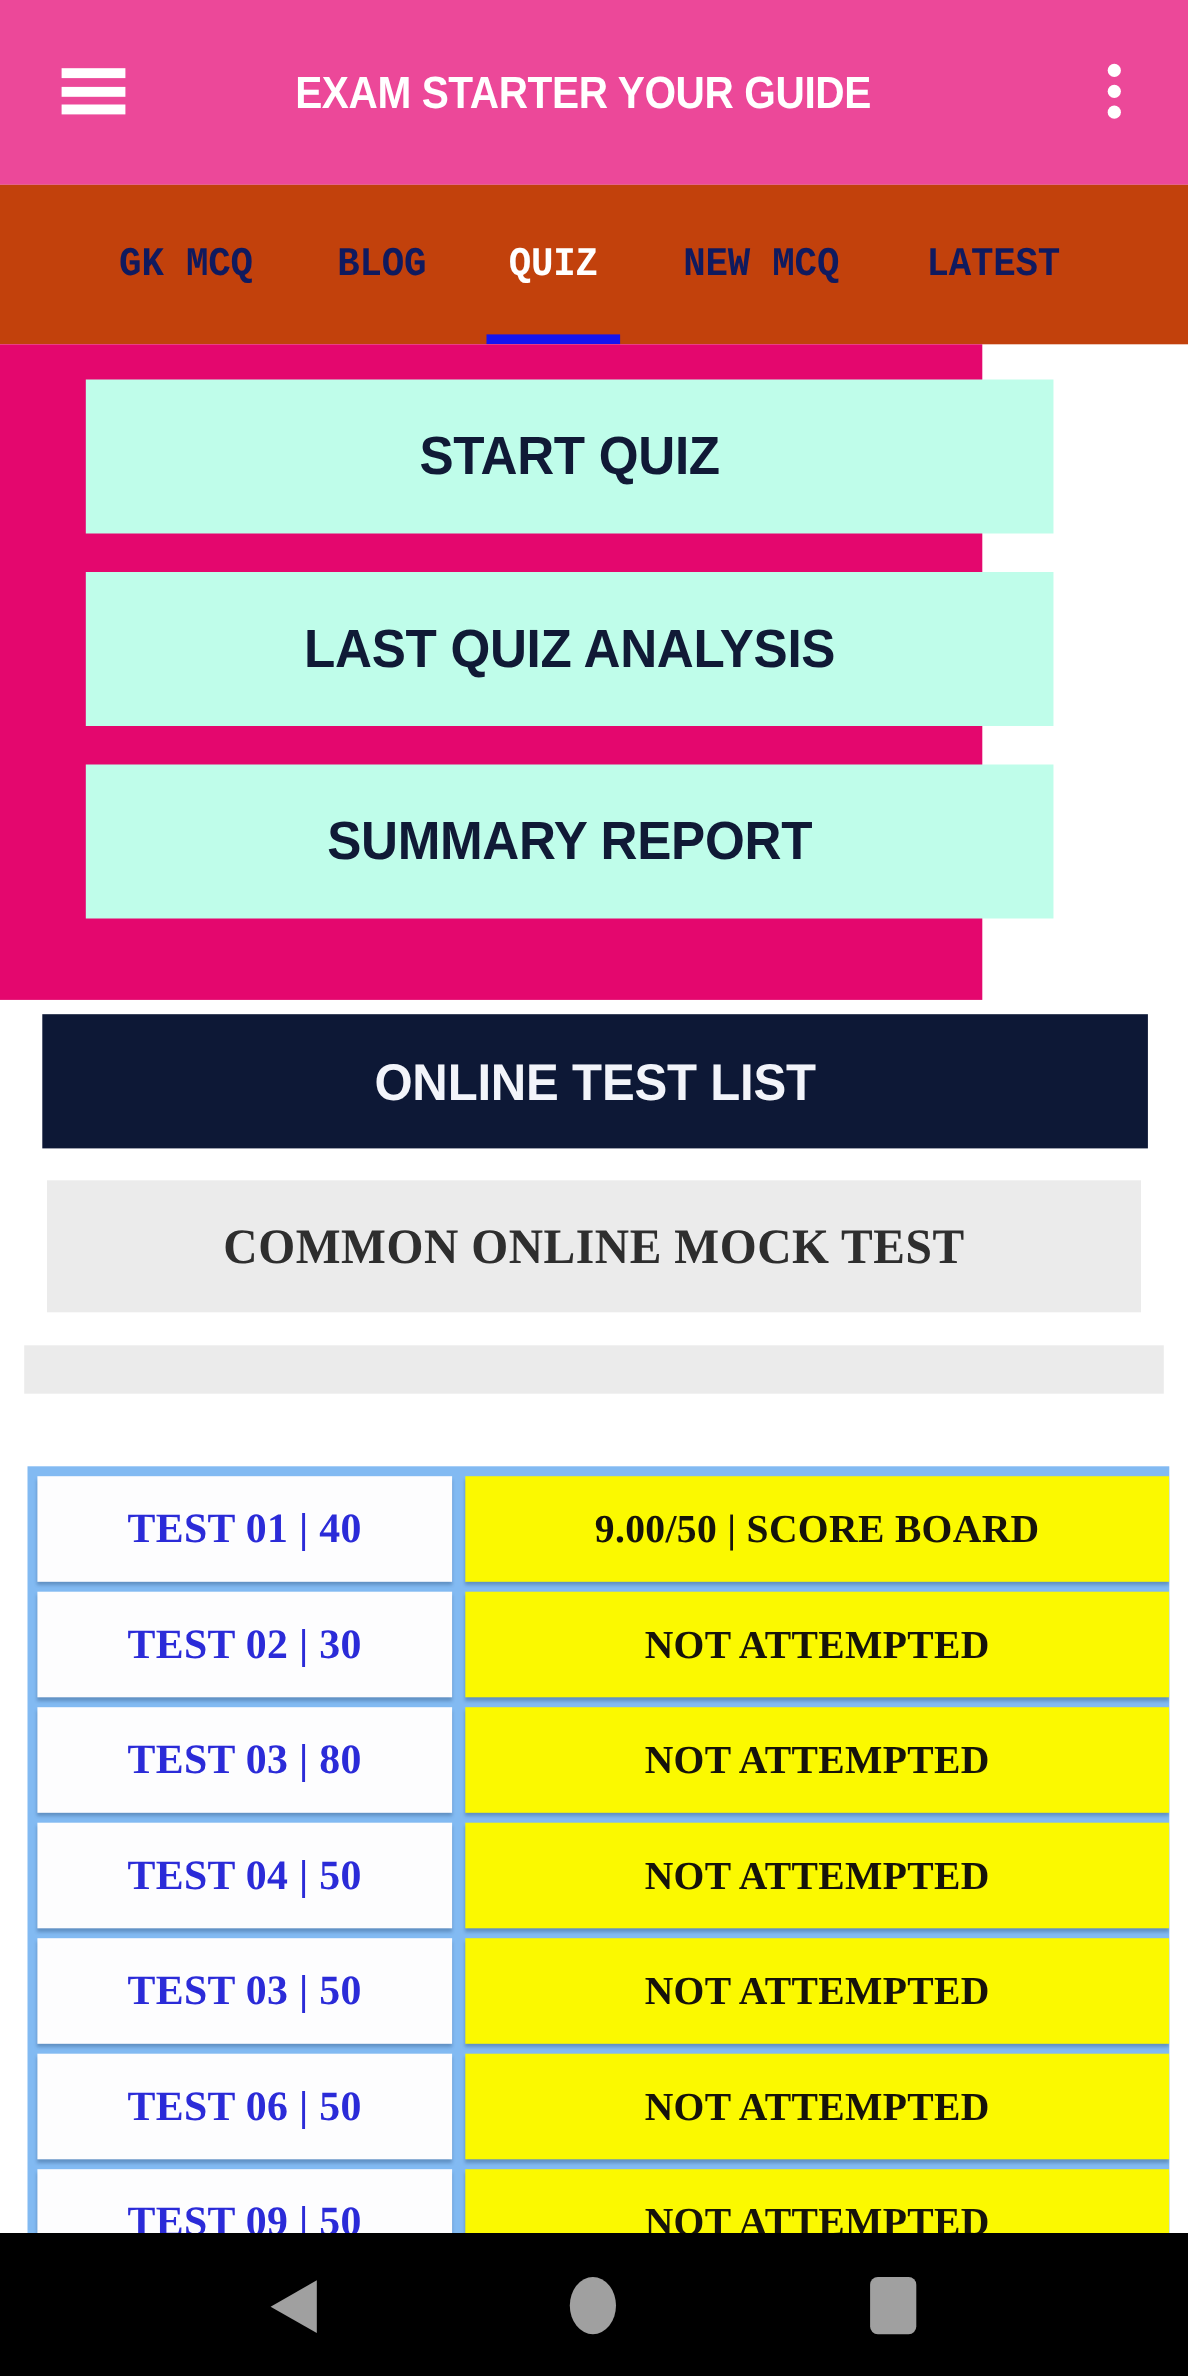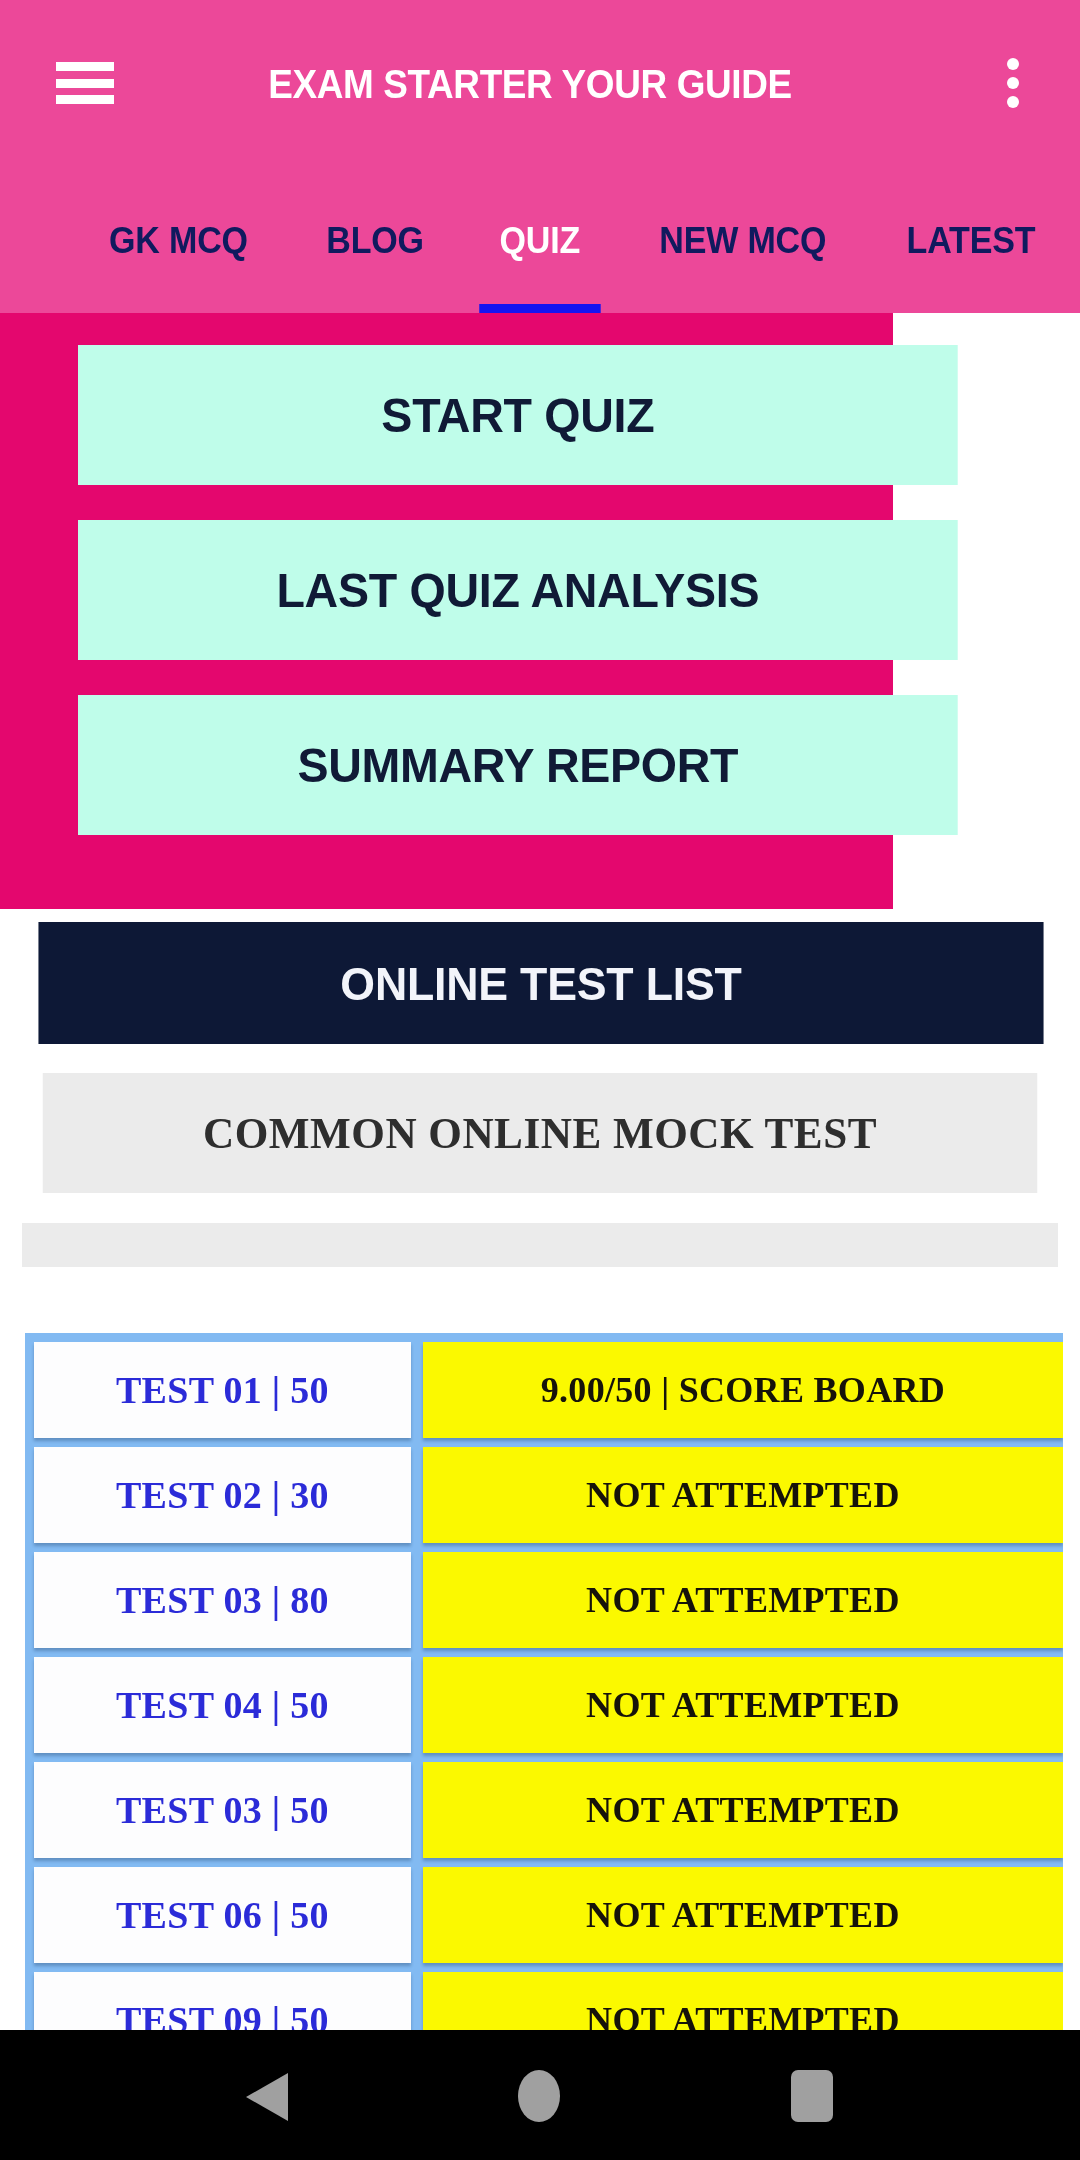--- a/index.html
+++ b/index.html
@@ -37,21 +37,21 @@
   #kebab {
     position:absolute; left:1003px; top:58px; width:20px; height:50px;
     display:flex; flex-direction:column; justify-content:space-between;
     align-items:center; cursor:pointer;
   }
   #kebab i { display:block; width:12px; height:12px; border-radius:50%; background:#ffffff; }
 
   
   #tabbar {
     position:absolute; left:0; top:168px; width:1080px; height:145px;
-    background:#ec4899; overflow:hidden;
+    background:#c2410c; overflow:hidden;font-family:Liberation Mono, monospace;
   }
   #tabstrip {
     position:absolute; left:0; top:0; height:145px;
     display:flex; align-items:center;
     white-space:nowrap;
   }
   .tab {
     position:relative; height:145px;
     display:flex; align-items:center; justify-content:center;
     padding:0 34px;
@@ -213,21 +213,21 @@
   <div class="quizbtn" id="btn-summary">SUMMARY REPORT</div>
 </div>
 
 <div id="navyhead">ONLINE TEST LIST</div>
 
 <div id="mocktitle">COMMON ONLINE MOCK TEST</div>
 <div id="greystrip"></div>
 
 <div id="testlist">
     <div class="testrow">
-      <div class="cell-name">TEST 01 | 50</div>
+      <div class="cell-name">TEST 01 | 40</div>
       <div class="cell-score">9.00/50 | SCORE BOARD</div>
     </div>
     <div class="testrow">
       <div class="cell-name">TEST 02 | 30</div>
       <div class="cell-score">NOT ATTEMPTED</div>
     </div>
     <div class="testrow">
       <div class="cell-name">TEST 03 | 80</div>
       <div class="cell-score">NOT ATTEMPTED</div>
     </div>

